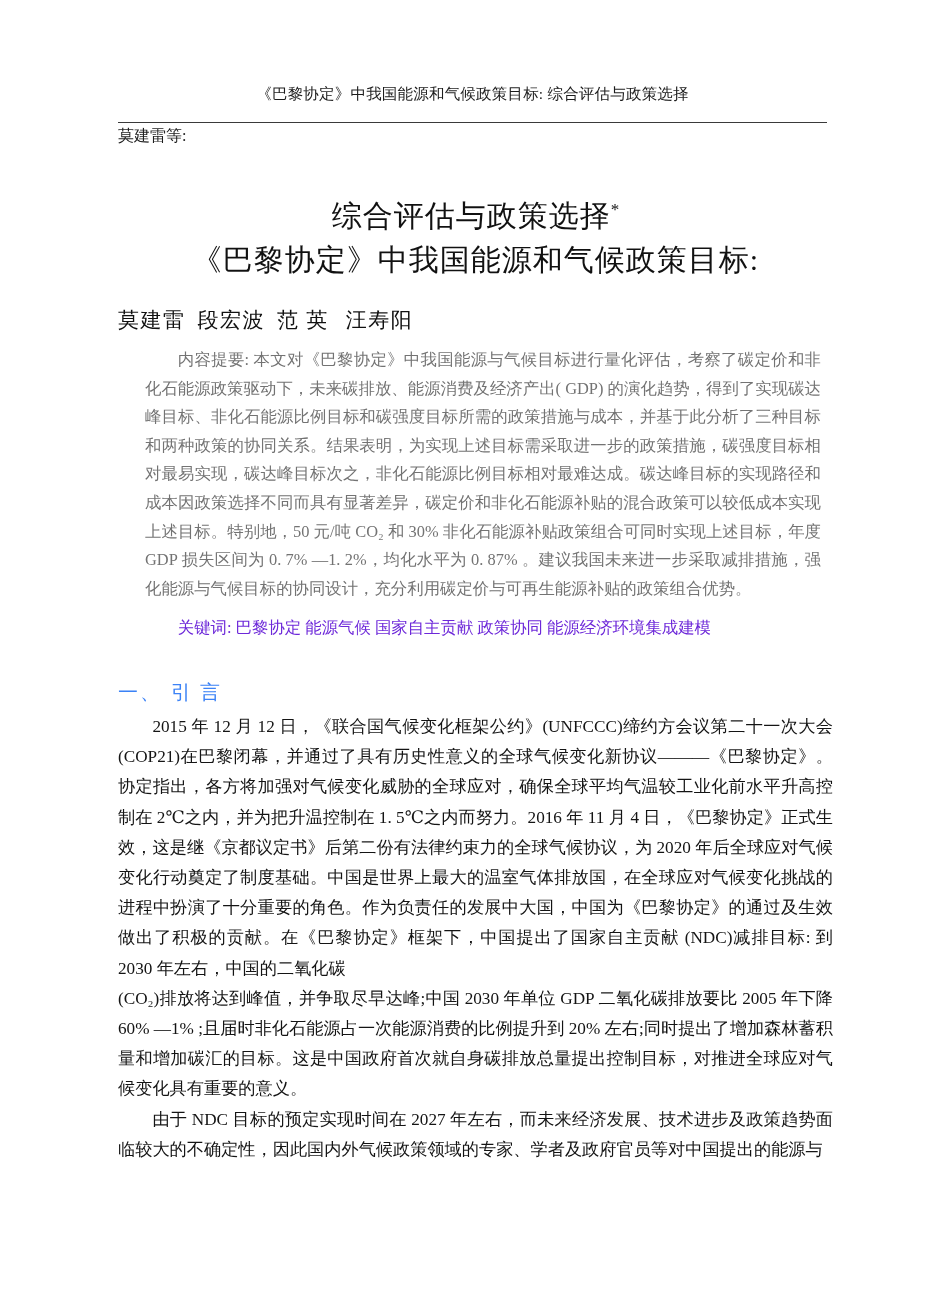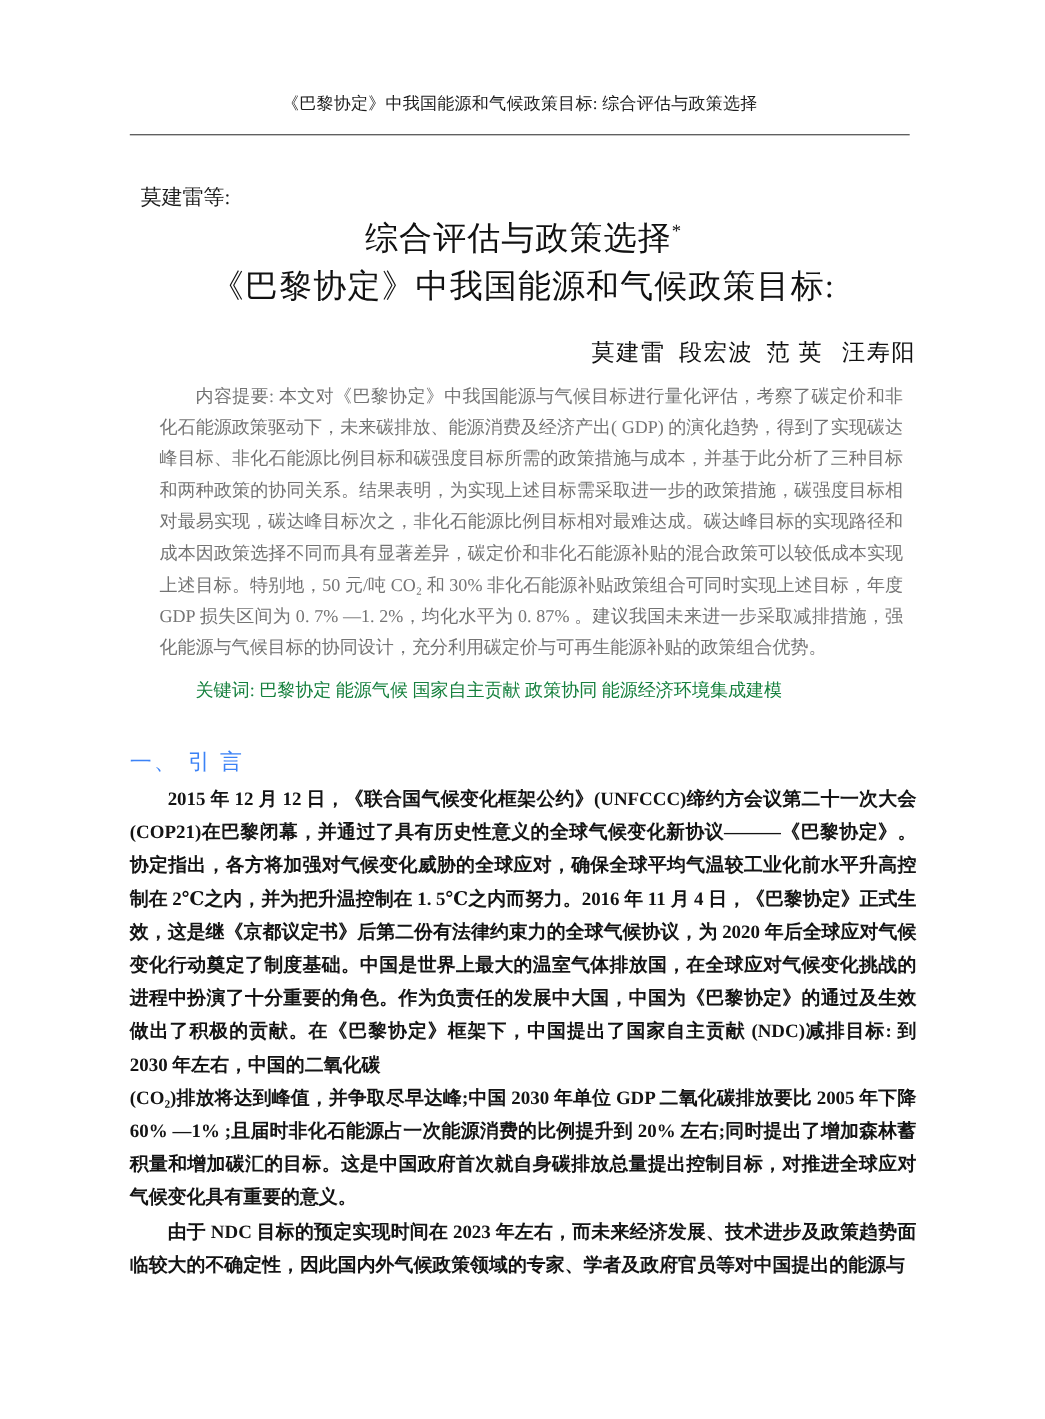--- a/index.html
+++ b/index.html
@@ -38,24 +38,23 @@
     position: absolute;
     top: 122px;
     left: 118px;
     width: 709px;
     height: 0;
     border-top: 1.3px solid #3a3a3a;
   }
   .folio-author {
     position: absolute;
     top: 126px;
-    left: 128px;
-    font-size: 19px;
+    left: 118px;
+    font-size: 16px;
     color: #1c1c1c;
-    margin-top: 40px;
   }
 
   
   .title-block {
     position: absolute;
     top: 188px;
     left: 118px;
     width: 715px;
     text-align: center;
   }
@@ -71,21 +70,21 @@
     font-size: 17px;
     vertical-align: super;
     letter-spacing: 0;
   }
 
   .authors {
     position: absolute;
     top: 306px;
     left: 118px;
     width: 715px;
-    text-align: right;
+    text-align: left;
     font-size: 21px;
     letter-spacing: 1.5px;
     color: #111;
   }
   .authors .gap { display: inline-block; width: 12px; }
   .authors .gap-wide { display: inline-block; width: 17px; }
 
   
   .abstract {
     position: absolute;
@@ -101,21 +100,21 @@
   .abstract p { margin: 0; }
   .abstract .ind { text-indent: 2em; }
   .keywords {
     position: absolute;
     top: 614px;
     left: 145px;
     width: 676px;
     font-size: 16.4px;
     line-height: 28.6px;
     text-indent: 2em;
-    color: #15803d;
+    color: #6d28d9;
   }
 
   
   .section-head {
     position: absolute;
     top: 679px;
     left: 118px;
     width: 715px;
     text-align: left;
     font-size: 20px;
@@ -129,21 +128,21 @@
     position: absolute;
     top: 712px;
     left: 118px;
     width: 715px;
     font-size: 17.2px;
     line-height: 30.2px;
     text-align: justify;
     text-justify: inter-ideograph;
     color: #141414;
   }
-  .body-text p { margin: 0; font-weight: bold; }
+  .body-text p { margin: 0; }
   .body-text p.ind { text-indent: 2em; }
   .body-text p.noind { text-indent: 0; }
 </style>
 </head>
 <body>
 
 <div class="page">
 
   <div class="running-head">《巴黎协定》中我国能源和气候政策目标: 综合评估与政策选择</div>
 
@@ -162,16 +161,16 @@
     <p class="ind">内容提要: 本文对《巴黎协定》中我国能源与气候目标进行量化评估，考察了碳定价和非化石能源政策驱动下，未来碳排放、能源消费及经济产出( GDP) 的演化趋势，得到了实现碳达峰目标、非化石能源比例目标和碳强度目标所需的政策措施与成本，并基于此分析了三种目标和两种政策的协同关系。结果表明，为实现上述目标需采取进一步的政策措施，碳强度目标相对最易实现，碳达峰目标次之，非化石能源比例目标相对最难达成。碳达峰目标的实现路径和成本因政策选择不同而具有显著差异，碳定价和非化石能源补贴的混合政策可以较低成本实现上述目标。特别地，50 元/吨 CO₂ 和 30% 非化石能源补贴政策组合可同时实现上述目标，年度 GDP 损失区间为 0. 7% —1. 2%，均化水平为 0. 87% 。建议我国未来进一步采取减排措施，强化能源与气候目标的协同设计，充分利用碳定价与可再生能源补贴的政策组合优势。</p>
   </div>
 
   <div class="keywords">关键词: 巴黎协定  能源气候  国家自主贡献  政策协同  能源经济环境集成建模</div>
 
   <div class="section-head"><span>一、</span><span class="sp"></span><span>引 言</span></div>
 
   <div class="body-text">
     <p class="ind">2015 年 12 月 12 日，《联合国气候变化框架公约》(UNFCCC)缔约方会议第二十一次大会 (COP21)在巴黎闭幕，并通过了具有历史性意义的全球气候变化新协议———《巴黎协定》。协定指出，各方将加强对气候变化威胁的全球应对，确保全球平均气温较工业化前水平升高控制在 2℃之内，并为把升温控制在 1. 5℃之内而努力。2016 年 11 月 4 日，《巴黎协定》正式生效，这是继《京都议定书》后第二份有法律约束力的全球气候协议，为 2020 年后全球应对气候变化行动奠定了制度基础。中国是世界上最大的温室气体排放国，在全球应对气候变化挑战的进程中扮演了十分重要的角色。作为负责任的发展中大国，中国为《巴黎协定》的通过及生效做出了积极的贡献。在《巴黎协定》框架下，中国提出了国家自主贡献 (NDC)减排目标: 到 2030 年左右，中国的二氧化碳</p>
     <p class="noind">(CO₂)排放将达到峰值，并争取尽早达峰;中国 2030 年单位 GDP 二氧化碳排放要比 2005 年下降 60% —1% ;且届时非化石能源占一次能源消费的比例提升到 20% 左右;同时提出了增加森林蓄积量和增加碳汇的目标。这是中国政府首次就自身碳排放总量提出控制目标，对推进全球应对气候变化具有重要的意义。</p>
-    <p class="ind">由于 NDC 目标的预定实现时间在 2023 年左右，而未来经济发展、技术进步及政策趋势面临较大的不确定性，因此国内外气候政策领域的专家、学者及政府官员等对中国提出的能源与</p>
+    <p class="ind">由于 NDC 目标的预定实现时间在 2027 年左右，而未来经济发展、技术进步及政策趋势面临较大的不确定性，因此国内外气候政策领域的专家、学者及政府官员等对中国提出的能源与</p>
   </div>
 
 </div>
 
 </body></html>

